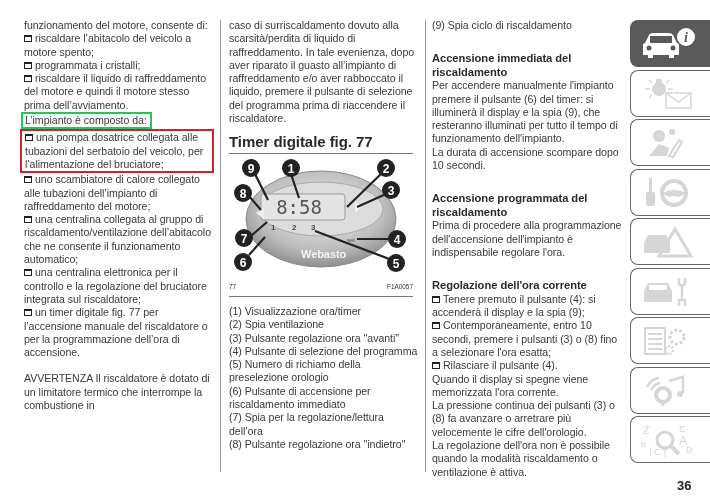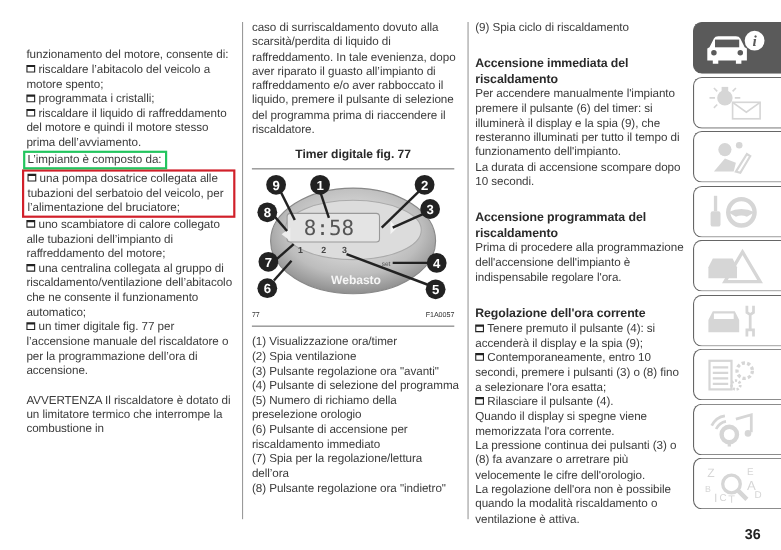--- a/index.html
+++ b/index.html
@@ -1,48 +1,49 @@
 <!DOCTYPE html>
 <html><head>
 <meta charset="utf-8">
 <style>
   * { box-sizing: border-box; margin: 0; padding: 0; }
   html, body { width: 710px; height: 500px; background: #ffffff; overflow: hidden; }
   body { position: relative; font-family: "Liberation Sans", sans-serif; color: #3a3a3a; }
   .col { position: absolute; top: 0; font-size: 10.6px; line-height: 13.3px; letter-spacing: -0.05px; }
-  .col1 { left: 24px; top: 19px; width: 190px; margin-top: 25px; }
+  .col1 { left: 24px; top: 19px; width: 190px; }
   .col2 { left: 229px; top: 19px; width: 190px; }
   .col3 { left: 432px; top: 19px; width: 190px; }
   .vline { position: absolute; width: 1px; background: #9a9a9a; top: 20px; height: 452px; }
   .p { display: block; }
   .sq { display: inline-block; width: 8px; height: 7px; border: 1.4px solid #222; border-top-width: 2.4px; margin-right: 3px; vertical-align: 0px; }
   .hl { display: inline-block; border: 2px solid #22c55e; margin-left: -3px; padding: 0 3px 0 2px; }
   .hlblock { border: 2px solid #d1202a; margin-left: -4px; padding: 0 2px 0 3px; width: 194px; }
   .h { font-weight: bold; color: #2a2a2a; font-size: 11.2px; line-height: 13.5px; margin-top: 20px; }
   .gap { height: 13px; }
-  .figtitle { font-weight: bold; font-size: 11px; color: #2a2a2a; margin-top: 10px; padding-bottom: 4px; border-bottom: 1px solid #777; width: 184px; text-align: center; }
+  .figtitle { font-weight: bold; font-size: 15px; color: #2a2a2a; margin-top: 10px; padding-bottom: 4px; border-bottom: 1px solid #777; width: 184px; }
   .figure { position: relative; width: 184px; height: 124px; margin-top: 2px; }
   .figcap { display: flex; justify-content: space-between; width: 184px; font-size: 6.5px; color: #333; border-bottom: 1px solid #777; padding-bottom: 3px; margin-bottom: 8px; }
   .tabs { position: absolute; left: 630px; top: 20px; width: 80px; }
   .tab { position: relative; height: 47px; margin-bottom: 2.5px; border: 1.3px solid #666; border-right: none; border-radius: 8px 0 0 8px; display: flex; align-items: center; padding-left: 8px; background: #fff; }
   .tab.active { background: #5a5a5a; border-color: #5a5a5a; }
   .pagenum { position: absolute; left: 677px; top: 478px; font-weight: bold; font-size: 13px; color: #222; }
 </style>
 </head>
 <body>
 
 <div class="col col1">
   <span class="p">funzionamento del motore, consente di:</span>
   <span class="p"><span class="sq"></span><span>riscaldare l’abitacolo del veicolo a motore spento;</span></span>
   <span class="p"><span class="sq"></span><span>programmata i cristalli;</span></span>
   <span class="p"><span class="sq"></span><span>riscaldare il liquido di raffreddamento del motore e quindi il motore stesso prima dell’avviamento.</span></span>
   <span class="hl">L’impianto è composto da:</span>
   <div class="hlblock"><span class="sq"></span><span>una pompa dosatrice collegata alle tubazioni del serbatoio del veicolo, per l’alimentazione del bruciatore;</span></div>
   <span class="p"><span class="sq"></span><span>uno scambiatore di calore collegato alle tubazioni dell’impianto di raffreddamento del motore;</span></span>
   <span class="p"><span class="sq"></span><span>una centralina collegata al gruppo di riscaldamento/ventilazione dell’abitacolo che ne consente il funzionamento automatico;</span></span>
+  <span class="p"><span class="sq"></span><span>una centralina elettronica per il controllo e la regolazione del bruciatore integrata sul riscaldatore;</span></span>
   <span class="p"><span class="sq"></span><span>un timer digitale fig. 77 per l’accensione manuale del riscaldatore o per la programmazione dell’ora di accensione.</span></span>
   <div class="gap"></div>
   <span class="p">AVVERTENZA Il riscaldatore è dotato di un limitatore termico che interrompe la combustione in</span>
 </div>
 
 <div class="vline" style="left:220px;"></div>
 
 <div class="col col2">
   <span class="p">caso di surriscaldamento dovuto alla scarsità/perdita di liquido di raffreddamento. In tale evenienza, dopo aver riparato il guasto all’impianto di raffreddamento e/o aver rabboccato il liquido, premere il pulsante di selezione del programma prima di riaccendere il riscaldatore.</span>
   <div class="figtitle">Timer digitale fig. 77</div>

